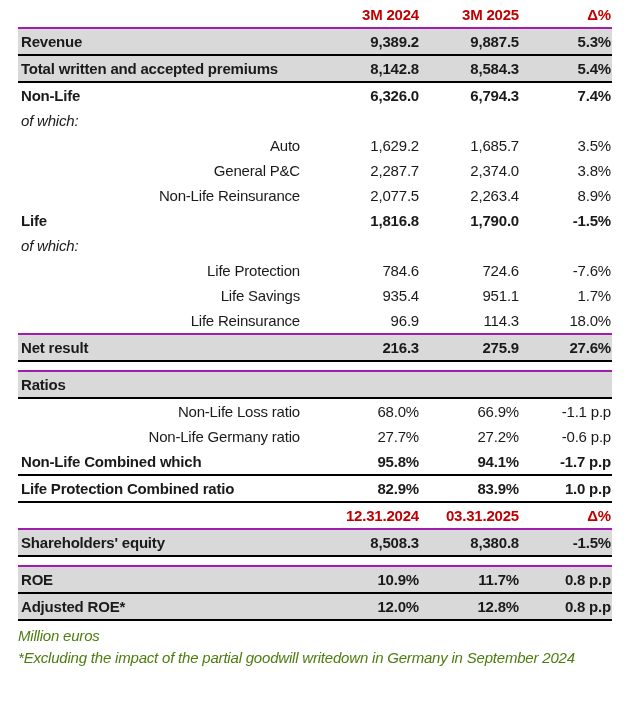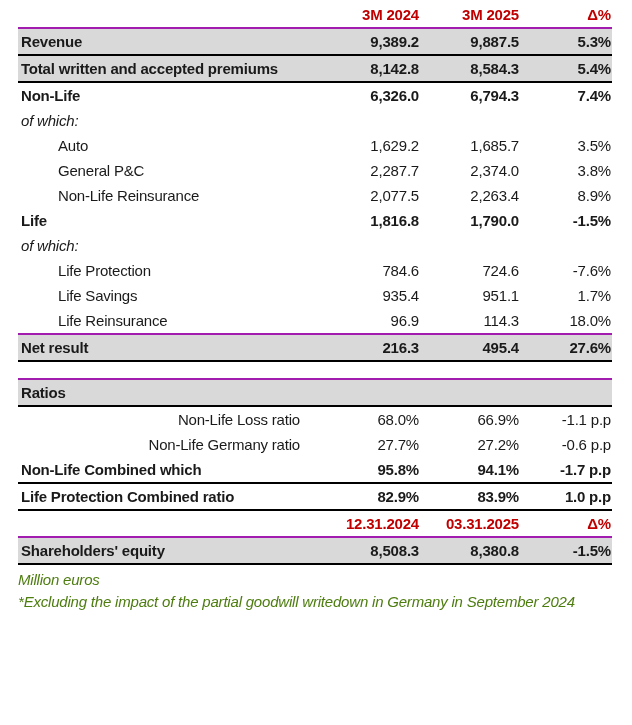--- a/index.html
+++ b/index.html
@@ -49,28 +49,28 @@
 
   
   tr.row-highlight td {
     background: var(--row-gray);
     font-weight: bold;
     border-top: 2px solid #a21caf;
     border-bottom: 2px solid #000;
   }
   tr.row-bold td { font-weight: bold; }
   tr.row-ofwhich td.label { font-style: italic; }
-  tr.row-sub td.label { padding-left: 40px; }
+  tr.row-sub td.label { padding-left: 40px; text-align: right; }
   tr.row-plain td { font-weight: normal; text-align: right; }
   tr.row-bold-border td {
     font-weight: bold;
     border-bottom: 2px solid #000;
   }
 
-  .gap-top { margin-top: 16px; }
+  .gap-top { margin-top: 8px; }
 
   .footnotes { margin: 4px 0 0 18px; }
   .footnote {
     font-style: italic;
     font-size: 15px;
     line-height: 22px;
     letter-spacing: -0.2px;
     color: #4d7c0f;
   }
 </style>
@@ -163,21 +163,21 @@
         </tr>
         <tr class="row-sub">
           <td class="label">Life Reinsurance</td>
           <td class="val">96.9</td>
           <td class="val">114.3</td>
           <td class="val">18.0%</td>
         </tr>
         <tr class="row-highlight">
           <td class="label">Net result</td>
           <td class="val">216.3</td>
-          <td class="val">495.4</td>
+          <td class="val">275.9</td>
           <td class="val">27.6%</td>
         </tr>
       </tbody>
   </table>
 
   <table class="fin-table gap-top">
     <colgroup>
         <col class="c-label">
         <col class="c-v1">
         <col class="c-v2">
@@ -235,19 +235,41 @@
     <tbody>
         <tr class="row-highlight">
           <td class="label">Shareholders' equity</td>
           <td class="val">8,508.3</td>
           <td class="val">8,380.8</td>
           <td class="val">-1.5%</td>
         </tr>
       </tbody>
   </table>
 
+  <table class="fin-table gap-top">
+    <colgroup>
+        <col class="c-label">
+        <col class="c-v1">
+        <col class="c-v2">
+        <col class="c-v3">
+      </colgroup>
+    <tbody>
+        <tr class="row-highlight">
+          <td class="label">ROE</td>
+          <td class="val">10.9%</td>
+          <td class="val">11.7%</td>
+          <td class="val">0.8 p.p</td>
+        </tr>
+        <tr class="row-highlight">
+          <td class="label">Adjusted ROE*</td>
+          <td class="val">12.0%</td>
+          <td class="val">12.8%</td>
+          <td class="val">0.8 p.p</td>
+        </tr>
+      </tbody>
+  </table>
 
   <div class="footnotes">
     <div class="footnote">Million euros</div>
     <div class="footnote">*Excluding the impact of the partial goodwill writedown in Germany in September 2024</div>
   </div>
 
 </div>
 
 </body></html>

